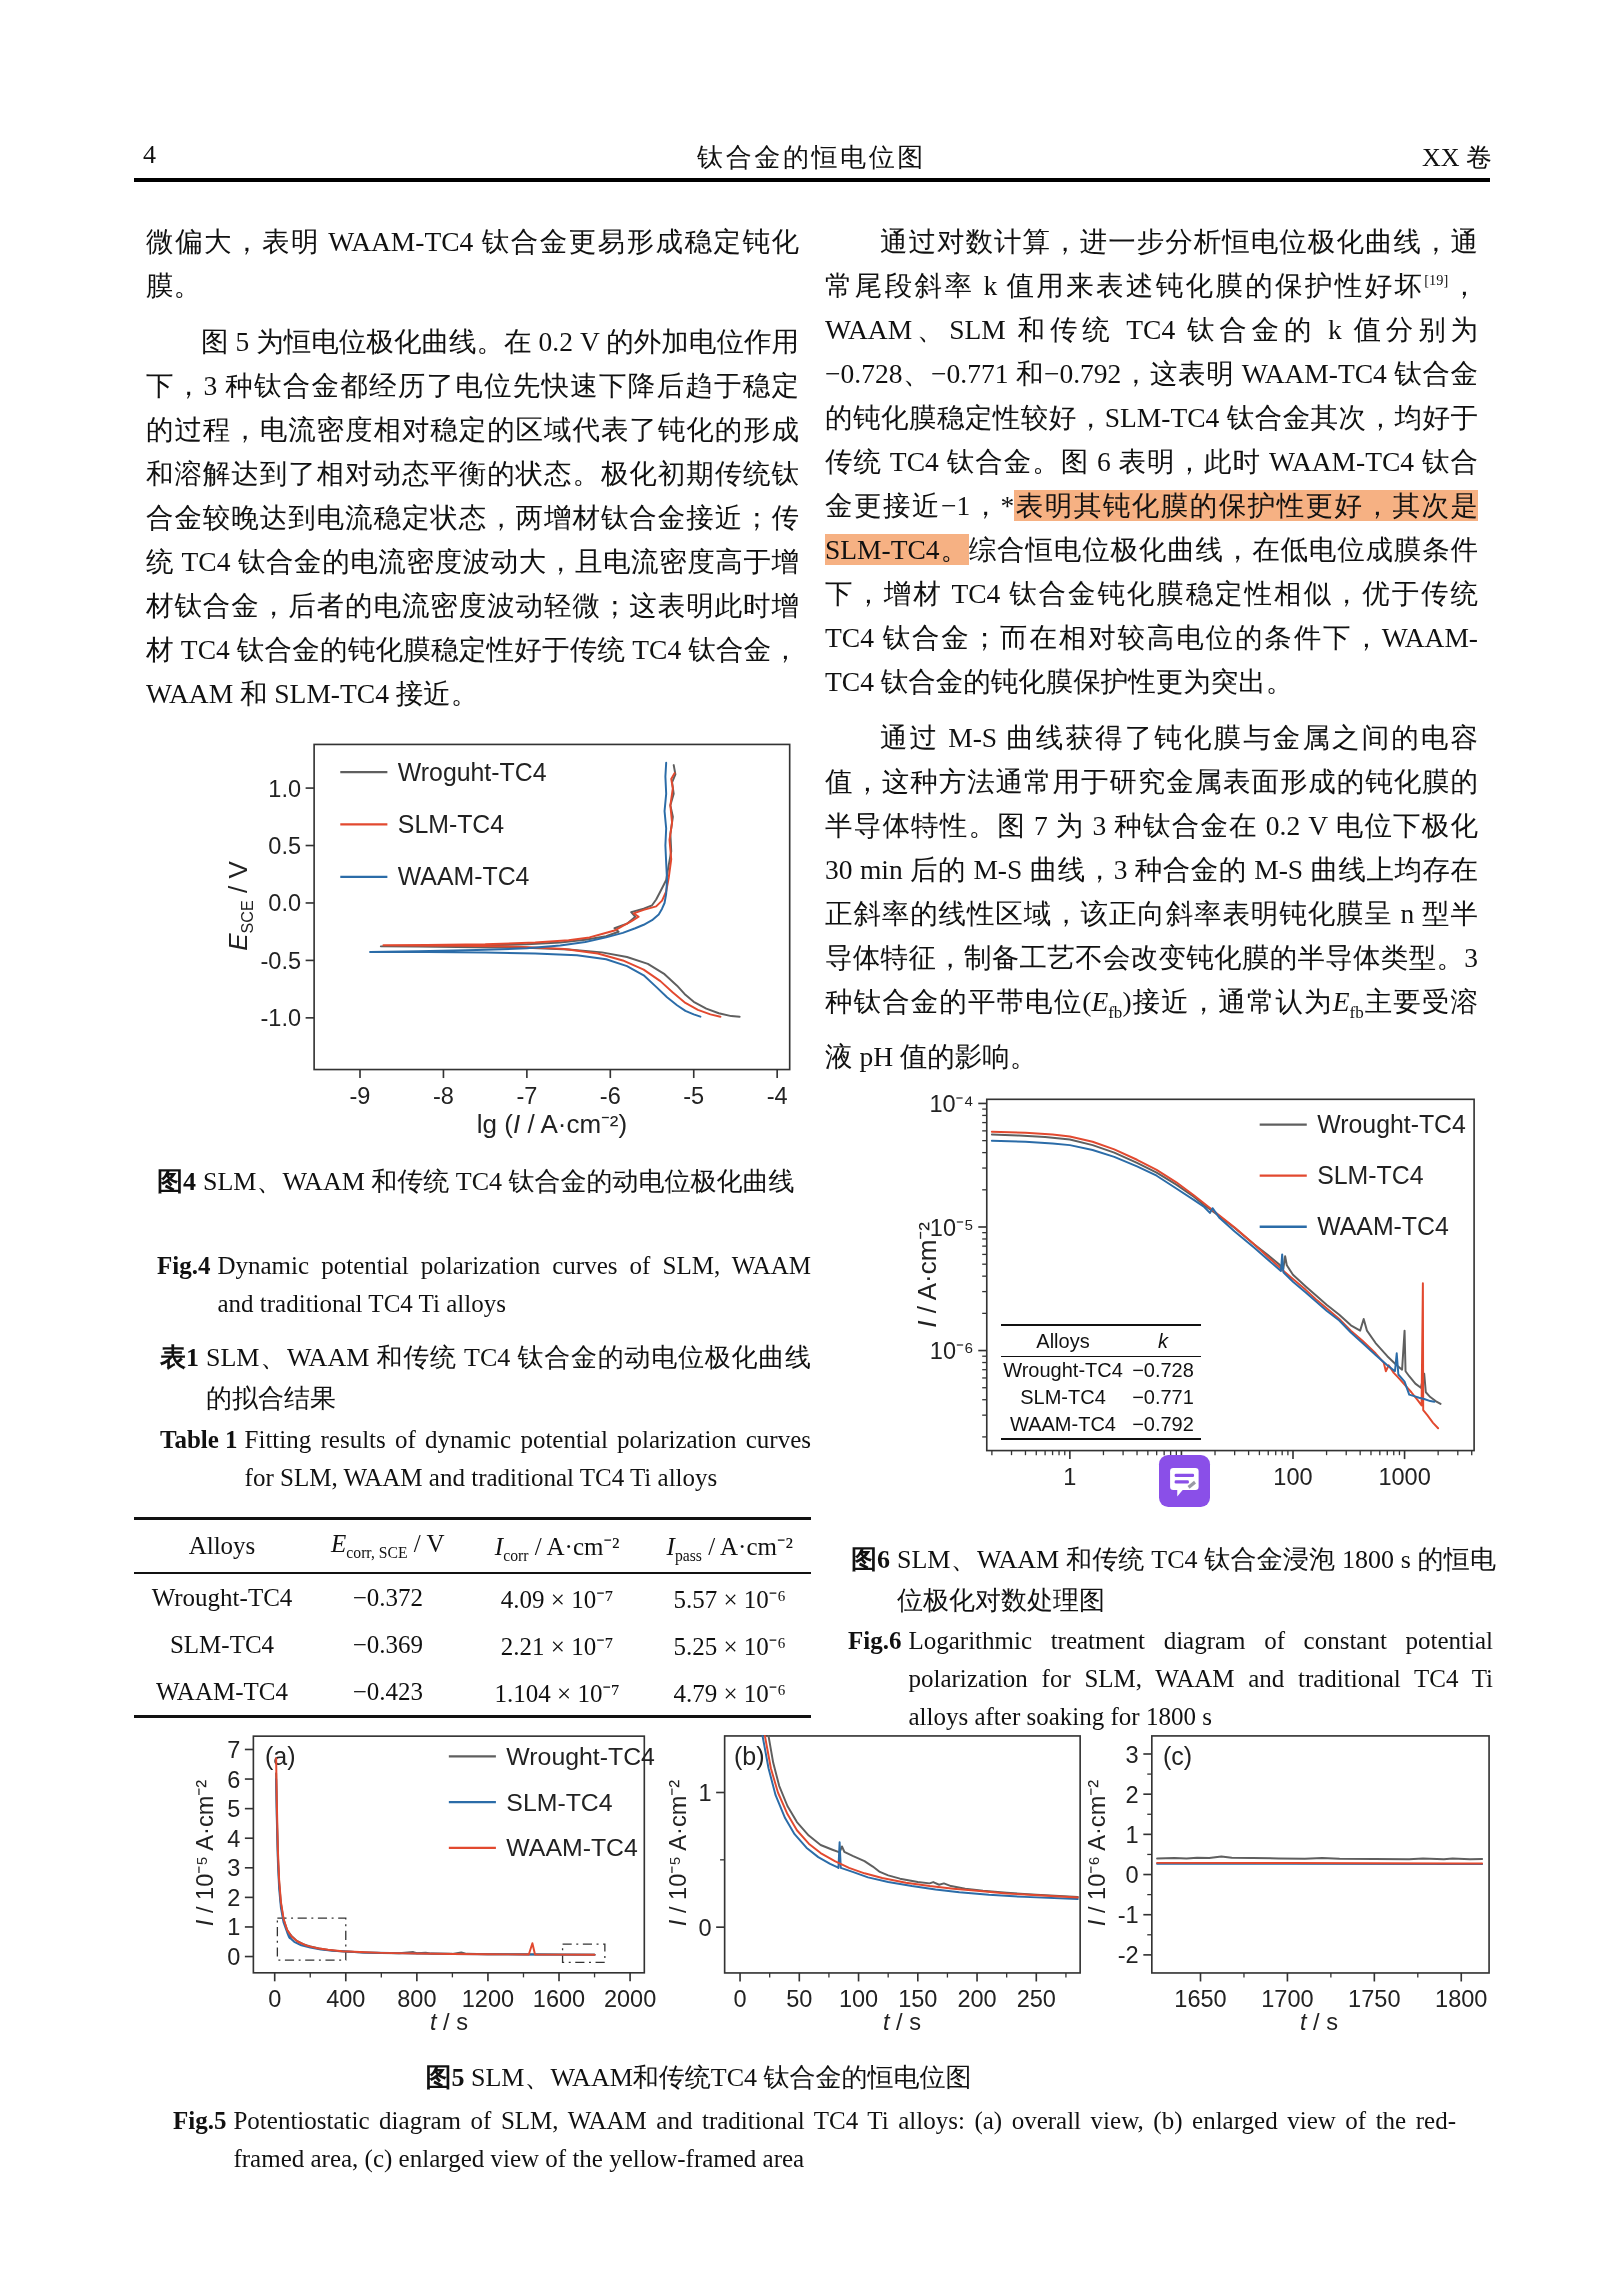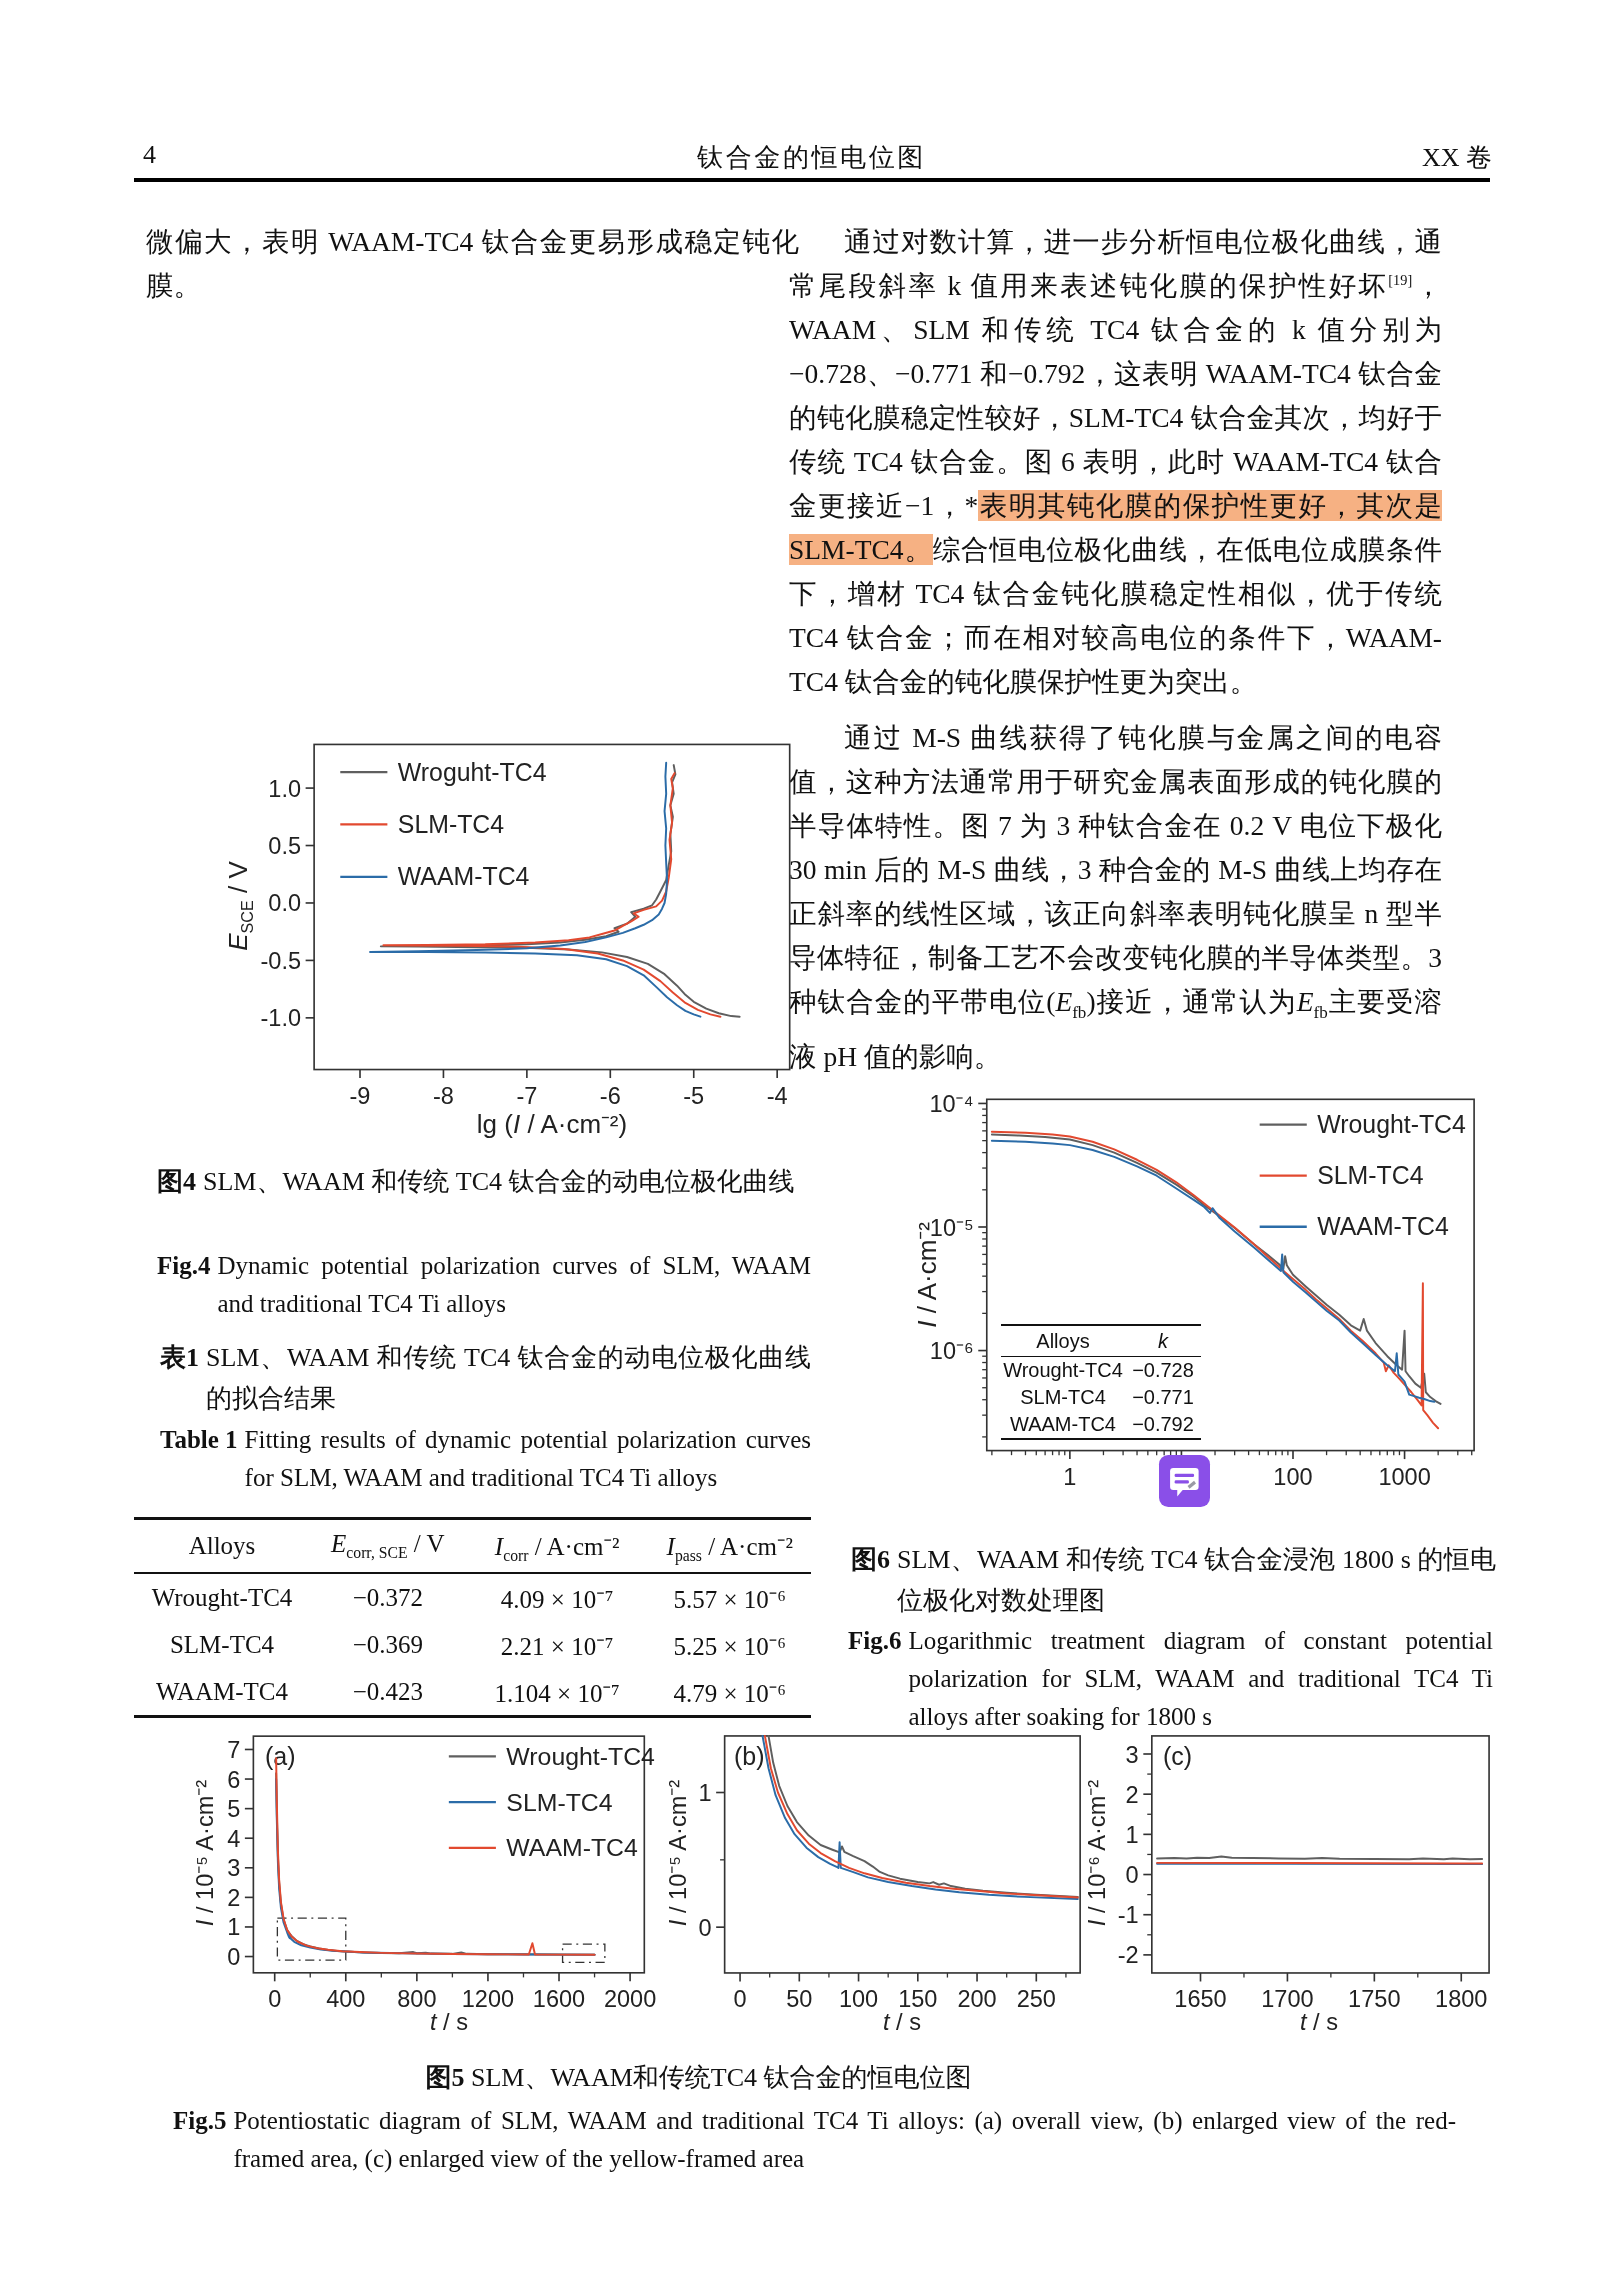--- a/index.html
+++ b/index.html
@@ -56,23 +56,24 @@
 </head>
 <body>
 
 <div class="abs hdr-num">4</div>
 <div class="abs hdr-title">钛合金的恒电位图</div>
 <div class="abs hdr-vol">XX 卷</div>
 <div class="abs hdr-rule"></div>
 
 <div class="col" style="left:134px;top:208px;">
   <p class="body-p">微偏大，表明 WAAM-TC4 钛合金更易形成稳定钝化膜。</p>
-</div>
-
-<div class="col" style="left:777px;top:208px;">
+  <p class="body-p indent">图 5 为恒电位极化曲线。在 0.2 V 的外加电位作用下，3 种钛合金都经历了电位先快速下降后趋于稳定的过程，电流密度相对稳定的区域代表了钝化的形成和溶解达到了相对动态平衡的状态。极化初期传统钛合金较晚达到电流稳定状态，两增材钛合金接近；传统 TC4 钛合金的电流密度波动大，且电流密度高于增材钛合金，后者的电流密度波动轻微；这表明此时增材 TC4 钛合金的钝化膜稳定性好于传统 TC4 钛合金，WAAM 和 SLM-TC4 接近。</p>
+</div>
+
+<div class="col" style="left:813px;top:208px;">
   <p class="body-p indent">
     <span>通过对数计算，进一步分析恒电位极化曲线，通常尾段斜率 k 值用来表述钝化膜的保护性好坏</span><sup class="ref">[19]</sup><span>，WAAM、SLM 和传统 TC4 钛合金的 k 值分别为−0.728、−0.771 和−0.792，这表明 WAAM-TC4 钛合金的钝化膜稳定性较好，SLM-TC4 钛合金其次，均好于传统 TC4 钛合金。图 6 表明，此时 WAAM-TC4 钛合金更接近−1，*</span><span class="hl">表明其钝化膜的保护性更好，其次是 SLM-TC4。</span><span>综合恒电位极化曲线，在低电位成膜条件下，增材 TC4 钛合金钝化膜稳定性相似，优于传统 TC4 钛合金；而在相对较高电位的条件下，WAAM-TC4 钛合金的钝化膜保护性更为突出。</span>
   </p>
   <p class="body-p indent">
     <span>通过 M-S 曲线获得了钝化膜与金属之间的电容值，这种方法通常用于研究金属表面形成的钝化膜的半导体特性。图 7 为 3 种钛合金在 0.2 V 电位下极化 30 min 后的 M-S 曲线，3 种合金的 M-S 曲线上均存在正斜率的线性区域，该正向斜率表明钝化膜呈 n 型半导体特征，制备工艺不会改变钝化膜的半导体类型。3 种钛合金的平带电位(</span><i>E</i><sub>fb</sub><span>)接近，通常认为</span><i>E</i><sub>fb</sub><span>主要受溶液 pH 值的影响。</span>
   </p>
 </div>
 
 <div class="chart" style="left:216px;top:718px;width:592px;height:429px;">
   <div class="vlabel" style="left:23.6px;top:188px;"><i>E</i><sub>SCE</sub><span> / V</span></div>

